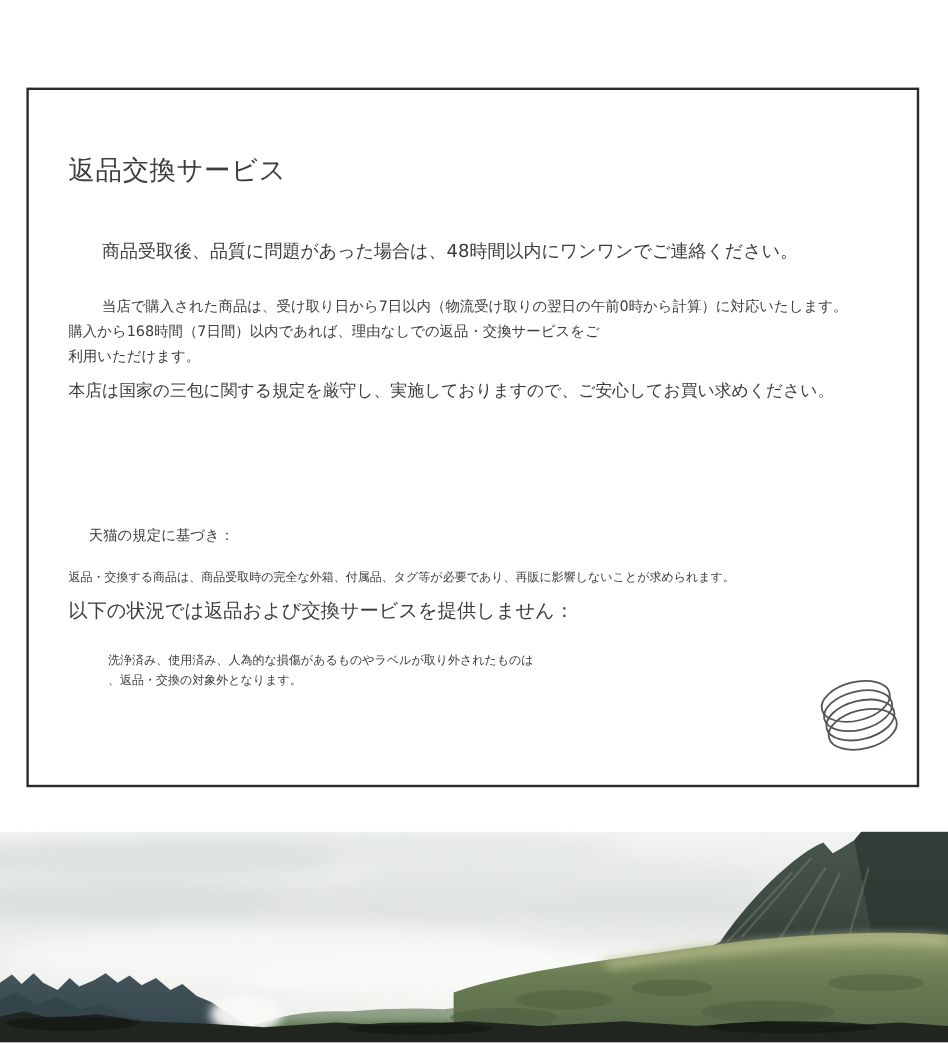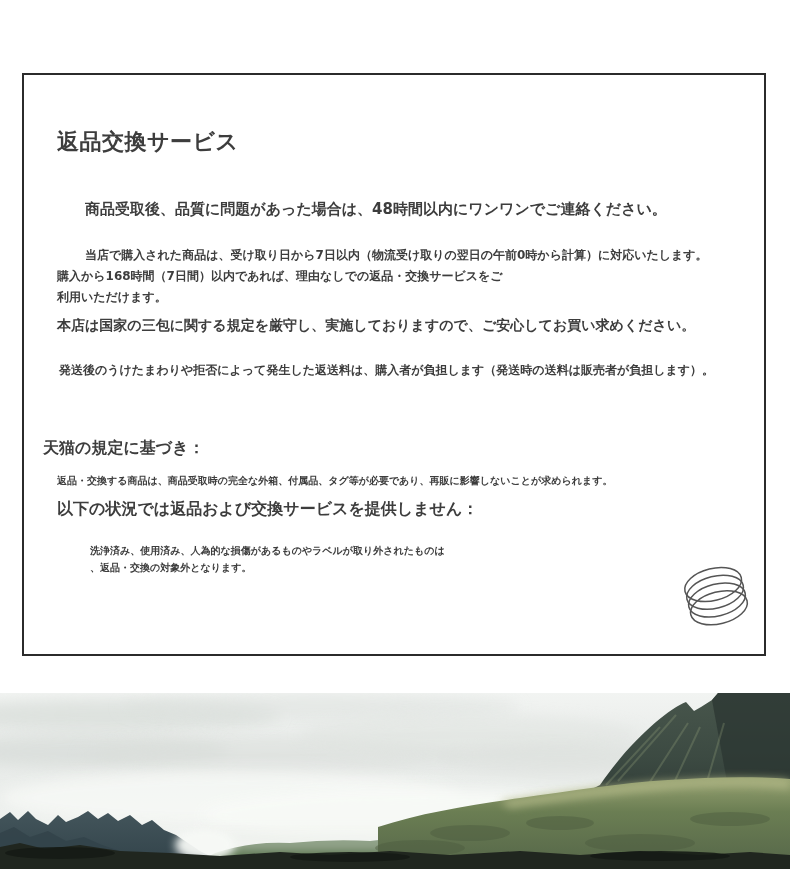--- a/index.html
+++ b/index.html
@@ -3,30 +3,30 @@
 <meta charset="utf-8">
 <style>
   html,body{margin:0;padding:0;}
   body{
     width:790px;height:869px;position:relative;background:#ffffff;
     font-family:"DejaVu Sans","Liberation Sans",sans-serif;
     -webkit-font-smoothing:antialiased;overflow:hidden;
   }
   .panel{
     position:absolute;left:22px;top:73px;width:744px;height:583px;
-    border:2px solid #2b2b2b;background:#ffffff;box-sizing:border-box;font-weight:bold;
+    border:2px solid #2b2b2b;background:#ffffff;box-sizing:border-box;
   }
   .panel .abs{position:absolute;color:#3d3d3d;white-space:nowrap;}
   .panel-title{left:33px;top:52px;font-size:22px;letter-spacing:.5px;color:#404040;}
   .p-intro{left:61px;top:125px;font-size:15px;color:#333333;}
   .p-purchase{left:33px;top:170px;font-size:12px;line-height:21px;}
   .p-purchase .ind{padding-left:28px;}
   .p-sanbao{left:33px;top:242px;font-size:14px;}
   .p-shipping{left:35px;top:287px;font-size:12px;}
-  .p-tmall-heading{left:19px;top:363px;font-size:16px;}
+  .p-tmall-heading{left:50px;top:363px;font-size:12px;}
   .p-tmall-cond{left:33px;top:399px;font-size:10px;}
   .p-tmall-excl{left:33px;top:424px;font-size:16px;}
   .p-excl-items{left:66px;top:467px;font-size:10px;line-height:17px;}
   .coil{position:absolute;left:658px;top:488px;width:70px;height:74px;}
   .photo{
     position:absolute;left:0;top:693px;width:790px;height:176px;overflow:hidden;
   }
   .photo svg{display:block;}
 </style>
 </head>
@@ -39,21 +39,20 @@
   <div class="abs p-intro">商品受取後、品質に問題があった場合は、48時間以内にワンワンでご連絡ください。</div>
 
   <div class="abs p-purchase">
     <span class="ind">当店で購入された商品は、受け取り日から7日以内（物流受け取りの翌日の午前0時から計算）に対応いたします。</span><br>
     <span>購入から168時間（7日間）以内であれば、理由なしでの返品・交換サービスをご</span><br>
     <span>利用いただけます。</span>
   </div>
 
   <div class="abs p-sanbao">本店は国家の三包に関する規定を厳守し、実施しておりますので、ご安心してお買い求めください。</div>
 
-  <div class="abs p-shipping">発送後のうけたまわりや拒否によって発生した返送料は、購入者が負担します（発送時の送料は販売者が負担します）。</div>
 
   <div class="abs p-tmall-heading">天猫の規定に基づき：</div>
 
   <div class="abs p-tmall-cond">返品・交換する商品は、商品受取時の完全な外箱、付属品、タグ等が必要であり、再販に影響しないことが求められます。</div>
 
   <div class="abs p-tmall-excl">以下の状況では返品および交換サービスを提供しません：</div>
 
   <div class="abs p-excl-items">
     <span>洗浄済み、使用済み、人為的な損傷があるものやラベルが取り外されたものは</span><br>
     <span>、返品・交換の対象外となります。</span>

